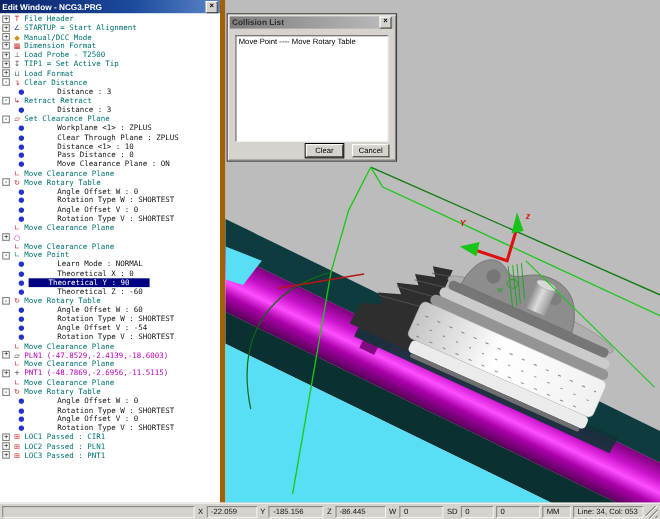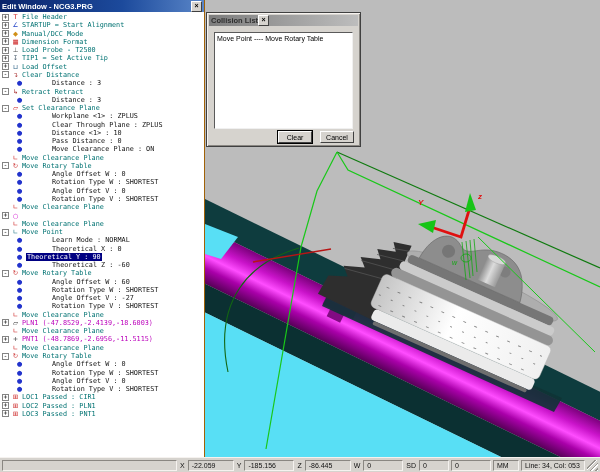--- a/index.html
+++ b/index.html
@@ -1,50 +1,50 @@
 <!DOCTYPE html>
 <html><head>
 <meta charset="utf-8">
 <style>
   html,body{margin:0;padding:0;}
   body{width:600px;height:472px;overflow:hidden;background:#d6d3ce;font-family:"Liberation Sans",sans-serif;}
   .app{position:relative;width:600px;height:472px;}
 
   
   .edit-window{position:absolute;left:0;top:0;width:205px;height:457px;background:#fff;
-    border-right:1px solid #a16207;box-sizing:border-box;}
+    border-right:5px solid #a16207;box-sizing:border-box;}
   .titlebar{height:12px;background:linear-gradient(to right,#0a246a 0%,#1c4a9c 60%,#5a86c8 100%);
     color:#fff;font-size:7.5px;font-weight:bold;display:flex;align-items:center;
     justify-content:space-between;padding:0 2px;}
   .tb-close{flex:none;width:9px;height:9px;background:#d6d3ce;color:#000;font-size:7px;line-height:8px;
     text-align:center;border:1px solid;border-color:#fff #404040 #404040 #fff;font-weight:bold;}
   .tree{position:absolute;top:13px;left:0;right:1px;bottom:0;overflow:hidden;
     font-family:"DejaVu Sans Mono",monospace;font-size:6.8px;}
   .trow{height:8.28px;display:flex;align-items:center;white-space:nowrap;}
   .ebox{flex:none;width:7px;height:7px;box-sizing:border-box;border:1px solid #848484;background:#fff;
     color:#000;font-size:6.5px;line-height:4.5px;text-align:center;margin:0 2px 0 2px;
     font-family:"DejaVu Sans Mono",monospace;}
   .ebox.empty{border:none;background:transparent;}
   .tindent{flex:none;width:15px;height:1px;}
   .ticon{flex:none;width:9px;text-align:center;font-family:"DejaVu Sans",sans-serif;
     font-size:6.5px;line-height:8px;margin-right:2px;}
   .tlabel{color:#007272;}
   .trow.param .tlabel{color:#141414;padding-left:26px;}
   .trow.feat .tlabel{color:#bb00bb;}
-  .trow.sel .tlabel{background:#000082;color:#fff;padding:0 1px;}
+  .trow.sel .tlabel{background:#000082;color:#fff;padding:0 18px;}
 
   
   .viewport{position:absolute;left:205px;top:0;width:395px;height:457px;background:#bcbcbc;}
   .viewport svg{position:absolute;left:0;top:0;}
 
   
   .dialog{position:absolute;left:1px;top:12px;width:153px;height:133px;background:#d6d3ce;
     border:1px solid #404040;box-shadow:inset 1px 1px 0 #f6f3f0, inset -1px -1px 0 #8a8782;}
   .dlg-title{height:11px;margin:2px 2px 0 2px;background:linear-gradient(to right,#7d7d7d,#bdbdbd);
-    display:flex;align-items:center;justify-content:flex-start;padding:0 2px;
+    display:flex;align-items:center;justify-content:space-between;padding:0 2px;
     font-size:7.5px;font-weight:bold;color:#2f2f2f;}
   .dlg-close{flex:none;width:9px;height:9px;background:#d6d3ce;color:#000;font-size:7px;line-height:8px;
     text-align:center;border:1px solid;border-color:#fff #404040 #404040 #fff;font-weight:bold;}
   .dlg-list{position:absolute;left:7px;top:19px;width:139px;height:97px;background:#fff;
     border:1px solid;border-color:#5a5a5a #f0f0f0 #f0f0f0 #5a5a5a;font-size:7px;
     padding:1px 2px;box-sizing:border-box;color:#000;}
   .dlg-item{height:9px;line-height:9px;}
   .dlg-buttons{position:absolute;top:118px;right:6px;display:flex;gap:8px;}
   .btn{width:34px;height:12px;background:#d6d3ce;border:1px solid;border-color:#fff #404040 #404040 #fff;
     font-size:7px;display:flex;align-items:center;justify-content:center;color:#000;box-sizing:border-box;}
@@ -100,21 +100,21 @@
           <span class="tlabel">Load Probe - T2500</span>
         </div>
         <div class="trow cmd">
           <span class="ebox">+</span>
           <span class="ticon" style="color: rgb(68, 85, 102);">↧</span>
           <span class="tlabel">TIP1 = Set Active Tip</span>
         </div>
         <div class="trow cmd">
           <span class="ebox">+</span>
           <span class="ticon" style="color: rgb(51, 102, 136);">⊔</span>
-          <span class="tlabel">Load Offset</span>
+          <span class="tlabel">Load Format</span>
         </div>
         <div class="trow cmd">
           <span class="ebox">-</span>
           <span class="ticon" style="color: rgb(170, 51, 51);">↴</span>
           <span class="tlabel">Clear Distance</span>
         </div>
         <div class="trow param l1">
           <span class="tindent"></span>
           <span class="ticon" style="color: rgb(34, 51, 204);">●</span>
           <span class="tlabel">Distance : 3</span>
@@ -239,21 +239,21 @@
           <span class="tlabel">Angle Offset W : 60</span>
         </div>
         <div class="trow param l1">
           <span class="tindent"></span>
           <span class="ticon" style="color: rgb(34, 51, 204);">●</span>
           <span class="tlabel">Rotation Type W : SHORTEST</span>
         </div>
         <div class="trow param l1">
           <span class="tindent"></span>
           <span class="ticon" style="color: rgb(34, 51, 204);">●</span>
-          <span class="tlabel">Angle Offset V : -27</span>
+          <span class="tlabel">Angle Offset V : -54</span>
         </div>
         <div class="trow param l1">
           <span class="tindent"></span>
           <span class="ticon" style="color: rgb(34, 51, 204);">●</span>
           <span class="tlabel">Rotation Type V : SHORTEST</span>
         </div>
         <div class="trow cmd">
           <span class="ebox empty"></span>
           <span class="ticon" style="color: rgb(204, 34, 34);">∟</span>
           <span class="tlabel">Move Clearance Plane</span>

